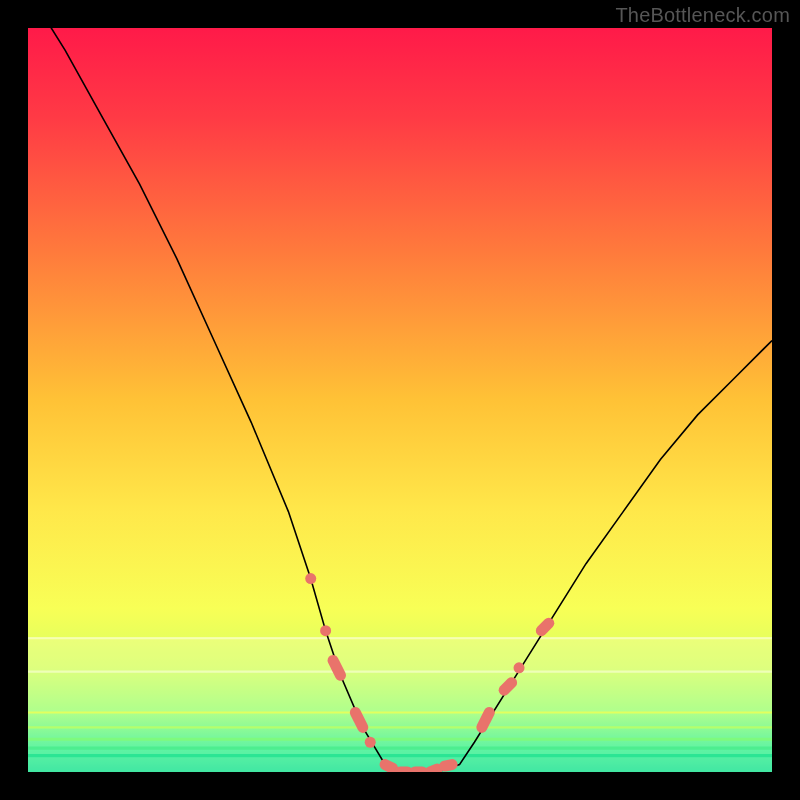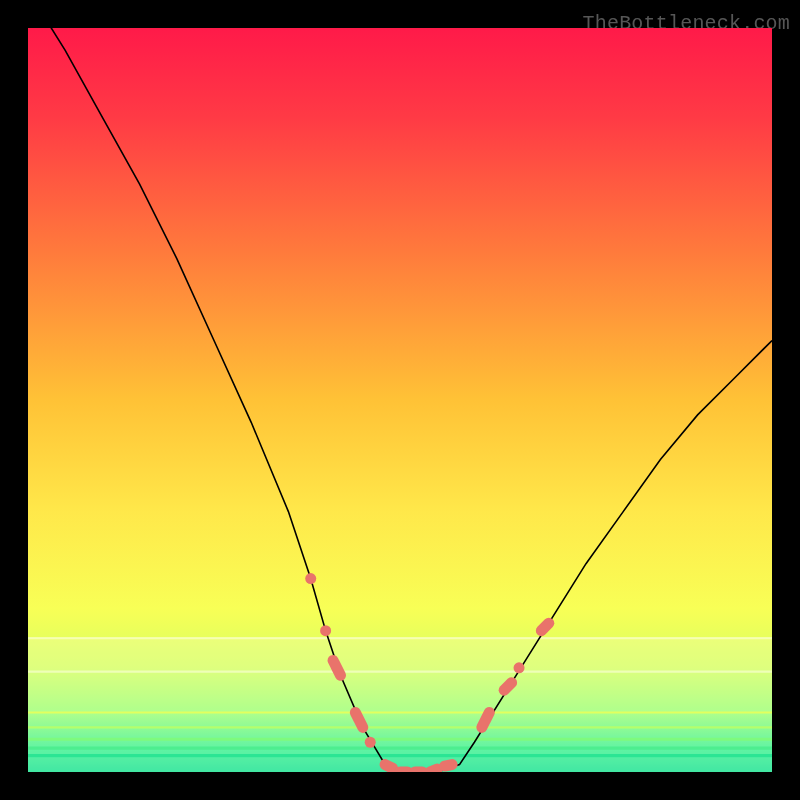--- a/index.html
+++ b/index.html
@@ -12,22 +12,22 @@
   }
   .plot {
     position: absolute;
     top: 28px; left: 28px;
     width: 744px; height: 744px;
     overflow: hidden;
   }
   .plot svg { display: block; }
   .watermark {
     position: absolute;
-    top: 12px; right: 10px;
-    font-family: Liberation Mono, monospace;
+    top: 4px; right: 10px;
+    font-family: Liberation Sans, sans-serif;
     font-size: 20px;
     color: #565656;
     letter-spacing: 0.2px;
     user-select: none;
   }
 </style>
 </head>
 <body>
 
 <div class="frame">

